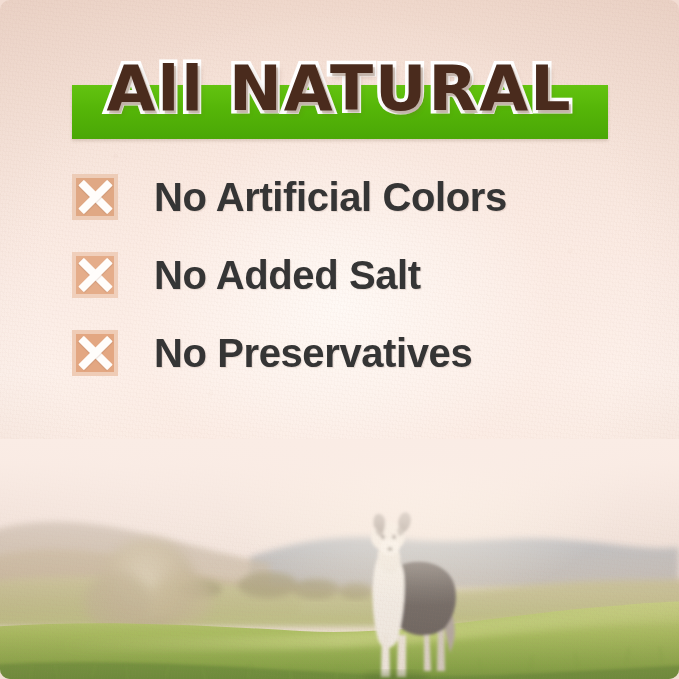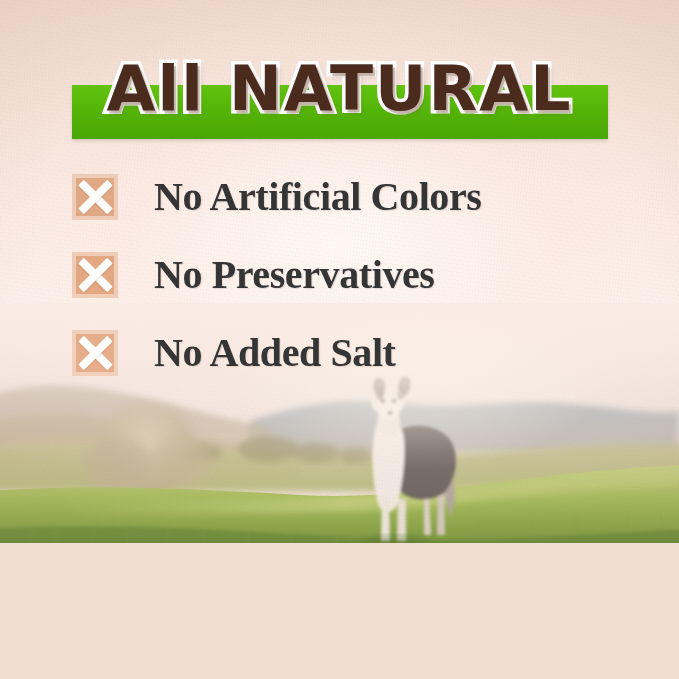--- a/index.html
+++ b/index.html
@@ -6,25 +6,26 @@
   html, body {
     width:679px; height:679px;
     font-family:"Liberation Sans", sans-serif;
     overflow:hidden;
     background:#f2ddd3;
   }
 
   .poster{
     position:relative;
     width:679px;
-    height:543px;
+    height:679px;
     overflow:hidden;
     background:
       radial-gradient(ellipse 70% 55% at 50% 45%, rgba(255,250,246,0.95) 0%, rgba(252,236,228,0.55) 45%, rgba(245,219,206,0.0) 78%),
       linear-gradient(180deg, #f0d9cd 0%, #f5e2d8 18%, #fbece5 40%, #fdf2ec 55%, #f9e9e0 72%, #f3dccf 100%);
+    border-radius: 10px;
   }
 
   
   .grain{
     position:absolute; inset:0;
     pointer-events:none;
     opacity:.5;
     background-image:
       repeating-linear-gradient(97deg, rgba(190,150,130,.055) 0 1px, rgba(255,255,255,0) 1px 3px),
       repeating-linear-gradient(7deg, rgba(180,140,120,.05) 0 1px, rgba(255,255,255,0) 1px 4px),
@@ -110,21 +111,21 @@
   }
   .x-icon .bar.a{ transform:rotate(45deg); }
   .x-icon .bar.b{ transform:rotate(-45deg); }
 
   .claim-row.r1 .x-icon{ background:#e0a884; }
   .claim-row.r2 .x-icon{ background:#e3a983; }
   .claim-row.r3 .x-icon{ background:#e3a782; }
   .claim-row.r4 .x-icon{ background:#e5ad8a; }
 
   .claim-text{
-    font-family:Liberation Serif, serif;
+    font-family:Liberation Sans, sans-serif;
     font-weight:bold;
     font-size:40px;
     line-height:44px;
     color:#353535;
     letter-spacing:-0.4px;
     white-space:nowrap;
     text-shadow:1px 1px 1px rgba(120,90,75,.18);
   }
 
   
@@ -323,31 +324,31 @@
 
     <div class="claim-row r1">
       <span class="x-icon">
         <span class="bar a"></span>
         <span class="bar b"></span>
       </span>
       <span class="claim-text">No Artificial Colors</span>
     </div>
 
 
+    <div class="claim-row r4">
+      <span class="x-icon">
+        <span class="bar a"></span>
+        <span class="bar b"></span>
+      </span>
+      <span class="claim-text">No Added Salt</span>
+    </div>
+
     <div class="claim-row r3">
       <span class="x-icon">
         <span class="bar a"></span>
         <span class="bar b"></span>
       </span>
       <span class="claim-text">No Preservatives</span>
     </div>
 
-    <div class="claim-row r4">
-      <span class="x-icon">
-        <span class="bar a"></span>
-        <span class="bar b"></span>
-      </span>
-      <span class="claim-text">No Added Salt</span>
-    </div>
-
   </div>
 
 </div>
 
 </body></html>

